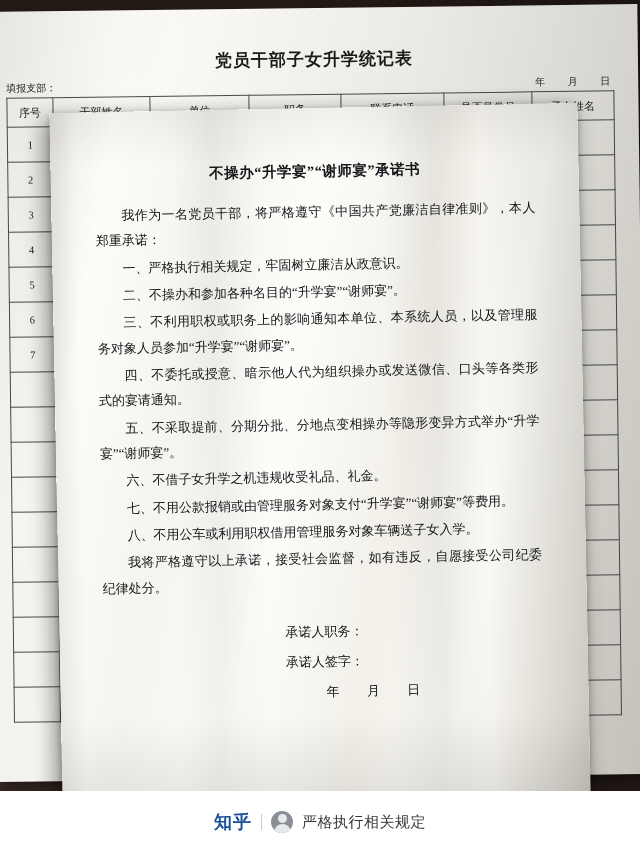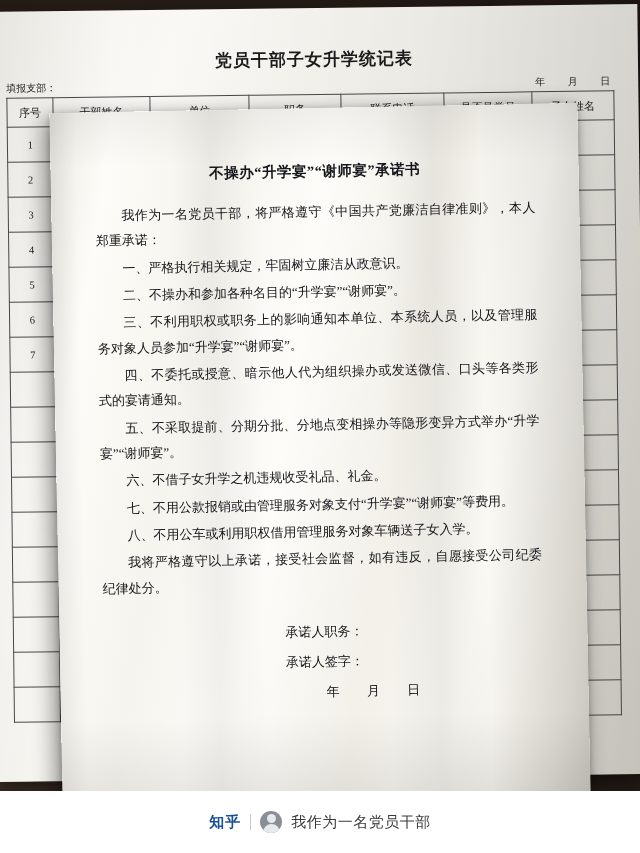--- a/index.html
+++ b/index.html
@@ -178,21 +178,21 @@
     right: 0;
     bottom: 0;
     height: 62px;
     background: #ffffff;
     display: flex;
     align-items: center;
     justify-content: center;
     gap: 9px;
   }
   .zhihu-logo {
-    font-size: 15px;
+    font-size: 18px;
     font-weight: bold;
     color: #175199;
     letter-spacing: 1px;
   }
   .footer-sep {
     width: 1px;
     height: 16px;
     background: #c8c8c8;
   }
   .footer-text {
@@ -421,16 +421,16 @@
         <div>承诺人签字：</div>
       </div>
       <div class="sign-date">年   月   日</div>
     </div>
   </div>
 
   <div class="footer-bar">
     <span class="zhihu-logo">知乎</span>
     <span class="footer-sep"></span>
     <span class="footer-avatar"></span>
-    <span class="footer-text">我作为一名党员干部</span>
+    <span class="footer-text">严格执行相关规定</span>
   </div>
 
 </div>
 
 </body></html>

